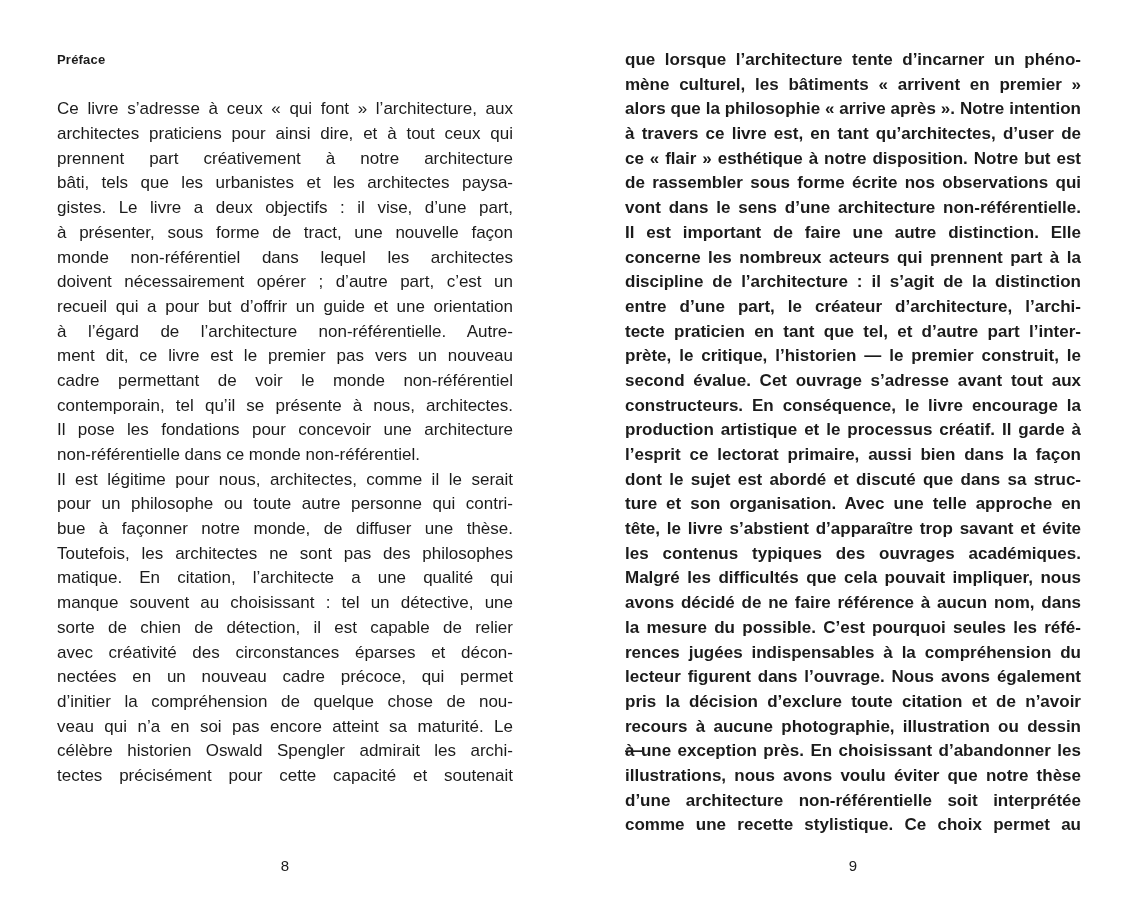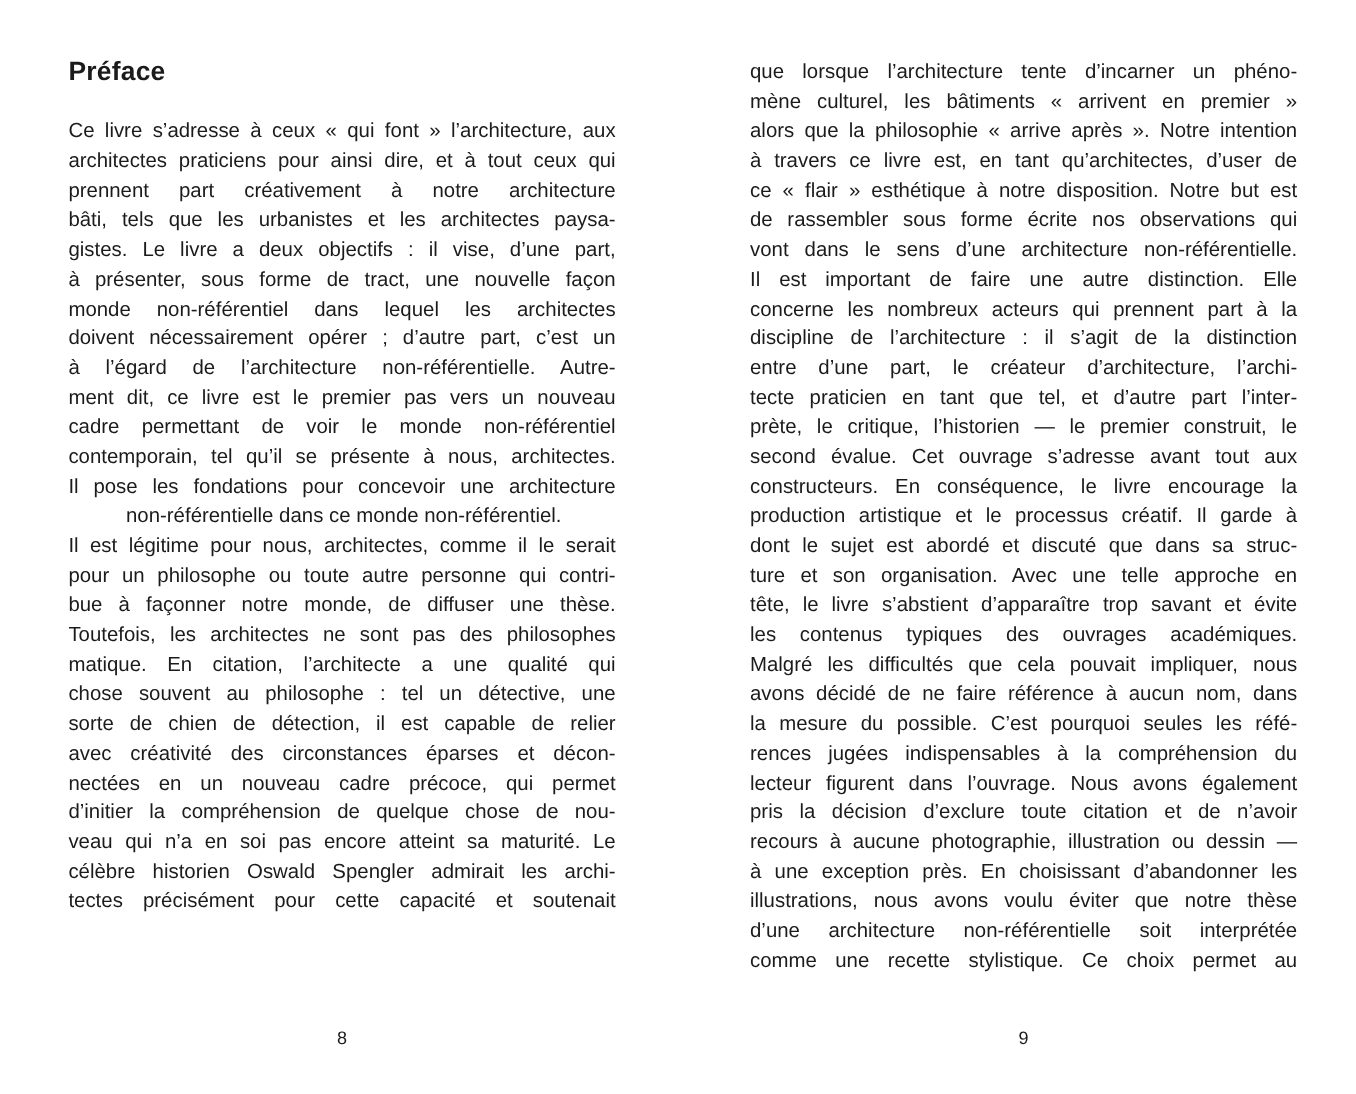--- a/index.html
+++ b/index.html
@@ -16,40 +16,39 @@
     overflow: hidden;
   }
   .page-text {
     position: absolute;
     top: 48px;
     width: 456px;
     font-size: 17px;
     line-height: 24.7px;
   }
   #left-body  { left: 57px;  }
-  #right-body { left: 625px; }
+  #right-body { left: 625px; font-weight: bold; }
 
   .heading {
     margin: 0;
-    font-size: 22px;
+    font-size: 13px;
     font-weight: 700;
     letter-spacing: 0.2px;
     line-height: 24.7px;
     height: 49.4px; 
   }
   .line {
     height: 24.7px;
     line-height: 24.7px;
     text-align: justify;
     text-align-last: justify;
     white-space: normal;
   }
   .line-end {
     text-align-last: left;
-    margin-left: 48px;
   }
   .pagenum {
     position: absolute;
     top: 856px;
     width: 456px;
     text-align: center;
     font-size: 15px;
     line-height: 20px;
     color: #1b1b1b;
   }
@@ -66,32 +65,33 @@
       <h1 class="heading">Préface</h1>
       <div>
           <div class="line">Ce livre s’adresse à ceux « qui font » l’architecture, aux</div>
           <div class="line">architectes praticiens pour ainsi dire, et à tout ceux qui</div>
           <div class="line">prennent part créativement à notre architecture</div>
           <div class="line">bâti, tels que les urbanistes et les architectes paysa-</div>
           <div class="line">gistes. Le livre a deux objectifs : il vise, d’une part,</div>
           <div class="line">à présenter, sous forme de tract, une nouvelle façon</div>
           <div class="line">monde non-référentiel dans lequel les architectes</div>
           <div class="line">doivent nécessairement opérer ; d’autre part, c’est un</div>
+          <div class="line">recueil qui a pour but d’offrir un guide et une orientation</div>
           <div class="line">à l’égard de l’architecture non-référentielle. Autre-</div>
           <div class="line">ment dit, ce livre est le premier pas vers un nouveau</div>
           <div class="line">cadre permettant de voir le monde non-référentiel</div>
           <div class="line">contemporain, tel qu’il se présente à nous, architectes.</div>
           <div class="line">Il pose les fondations pour concevoir une architecture</div>
           <div class="line line-end">non-référentielle dans ce monde non-référentiel.</div>
           <div class="line">Il est légitime pour nous, architectes, comme il le serait</div>
           <div class="line">pour un philosophe ou toute autre personne qui contri-</div>
           <div class="line">bue à façonner notre monde, de diffuser une thèse.</div>
           <div class="line">Toutefois, les architectes ne sont pas des philosophes</div>
           <div class="line">matique. En citation, l’architecte a une qualité qui</div>
-          <div class="line">chose souvent au philosophe : tel un détective, une</div>
+          <div class="line">manque souvent au choisissant : tel un détective, une</div>
           <div class="line">sorte de chien de détection, il est capable de relier</div>
           <div class="line">avec créativité des circonstances éparses et décon-</div>
           <div class="line">nectées en un nouveau cadre précoce, qui permet</div>
           <div class="line">d’initier la compréhension de quelque chose de nou-</div>
           <div class="line">veau qui n’a en soi pas encore atteint sa maturité. Le</div>
           <div class="line">célèbre historien Oswald Spengler admirait les archi-</div>
           <div class="line">tectes précisément pour cette capacité et soutenait</div>
         </div>
     </div>
     <div class="pagenum" id="left-pagenum">8</div>
@@ -109,20 +109,21 @@
           <div class="line">vont dans le sens d’une architecture non-référentielle.</div>
           <div class="line">Il est important de faire une autre distinction. Elle</div>
           <div class="line">concerne les nombreux acteurs qui prennent part à la</div>
           <div class="line">discipline de l’architecture : il s’agit de la distinction</div>
           <div class="line">entre d’une part, le créateur d’architecture, l’archi-</div>
           <div class="line">tecte praticien en tant que tel, et d’autre part l’inter-</div>
           <div class="line">prète, le critique, l’historien — le premier construit, le</div>
           <div class="line">second évalue. Cet ouvrage s’adresse avant tout aux</div>
           <div class="line">constructeurs. En conséquence, le livre encourage la</div>
           <div class="line">production artistique et le processus créatif. Il garde à</div>
+          <div class="line">l’esprit ce lectorat primaire, aussi bien dans la façon</div>
           <div class="line">dont le sujet est abordé et discuté que dans sa struc-</div>
           <div class="line">ture et son organisation. Avec une telle approche en</div>
           <div class="line">tête, le livre s’abstient d’apparaître trop savant et évite</div>
           <div class="line">les contenus typiques des ouvrages académiques.</div>
           <div class="line">Malgré les difficultés que cela pouvait impliquer, nous</div>
           <div class="line">avons décidé de ne faire référence à aucun nom, dans</div>
           <div class="line">la mesure du possible. C’est pourquoi seules les réfé-</div>
           <div class="line">rences jugées indispensables à la compréhension du</div>
           <div class="line">lecteur figurent dans l’ouvrage. Nous avons également</div>
           <div class="line">pris la décision d’exclure toute citation et de n’avoir</div>

